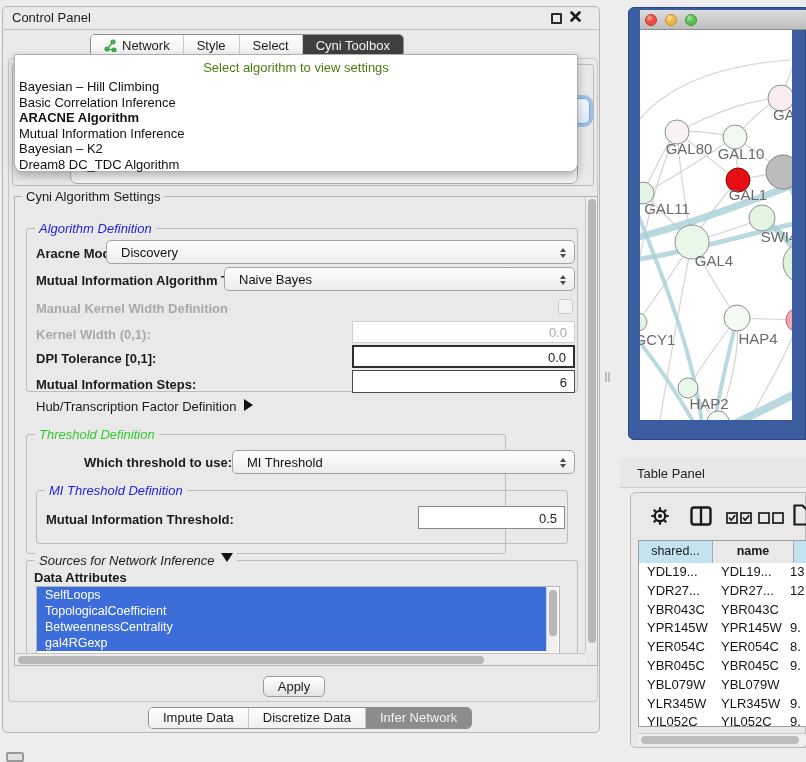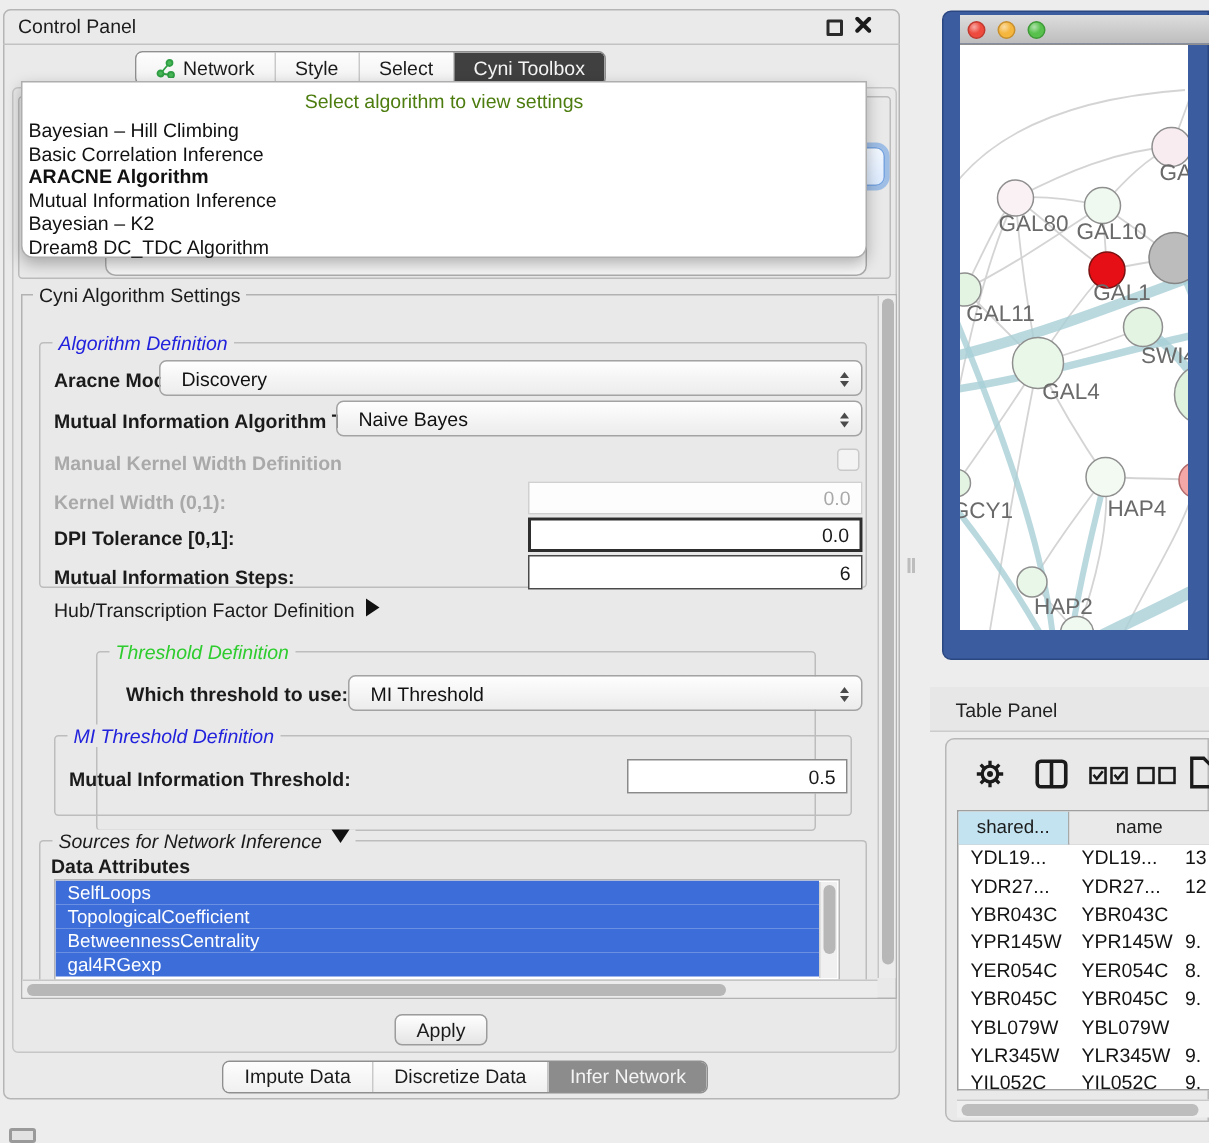--- a/index.html
+++ b/index.html
@@ -206,21 +206,21 @@
   </div>
   <div class="lbl b" style="left:36px;top:377px;">Mutual Information Steps:</div>
   <div class="field" style="left:352px;top:370px;width:223px;height:23px;border:1px solid #4a4a4a;">
     <span class="fieldval">6</span>
   </div>
 
   <div class="lbl" style="left:36px;top:399px;">
     <span>Hub/Transcription Factor Definition</span><span class="tri-right"></span>
   </div>
 
-  <div class="group" style="left:26px;top:434px;width:480px;height:120px;margin-left:38px;">
+  <div class="group" style="left:26px;top:434px;width:480px;height:120px;">
     <span class="gtitle" style="color:#2ecc2e;">Threshold Definition</span>
   </div>
   <div class="lbl b" style="left:84px;top:455px;">Which threshold to use:</div>
   <div class="combo" style="left:232px;top:450px;width:343px;">
     <span class="combo-text">MI Threshold</span>
     <span class="stepper">
         <i class="up"></i>
         <i class="dn"></i>
       </span>
   </div>
@@ -375,21 +375,21 @@
   </div>
   <div class="ticon" style="left:793px;top:504px;">
     <svg width="16" height="22" viewBox="0 0 16 22">
         <path d="M1.5 1.5h8l5 5v14h-13z" fill="none" stroke="#1b1b1b" stroke-width="2.2"></path>
       </svg>
   </div>
 
   <div class="abs" id="tbl">
     <div id="tbl-head">
         <div class="hcell hl" style="width: 74px;">shared...</div>
-        <div class="hcell plain" style="width: 94px;">name</div>
+        <div class="hcell plain" style="width: 81px; font-weight: bold;">name</div>
         <div class="hcell hl" style="width: 60px;">A</div>
       </div>
     <div id="tbl-body">
         <div class="trow">
           <div class="tcell" style="width: 74px;">YDL19...</div>
           <div class="tcell" style="width: 73px;">YDL19...</div>
           <div class="tcell" style="width: 60px; padding-left: 4px;">13</div>
         </div>
         <div class="trow">
           <div class="tcell" style="width: 74px;">YDR27...</div>

